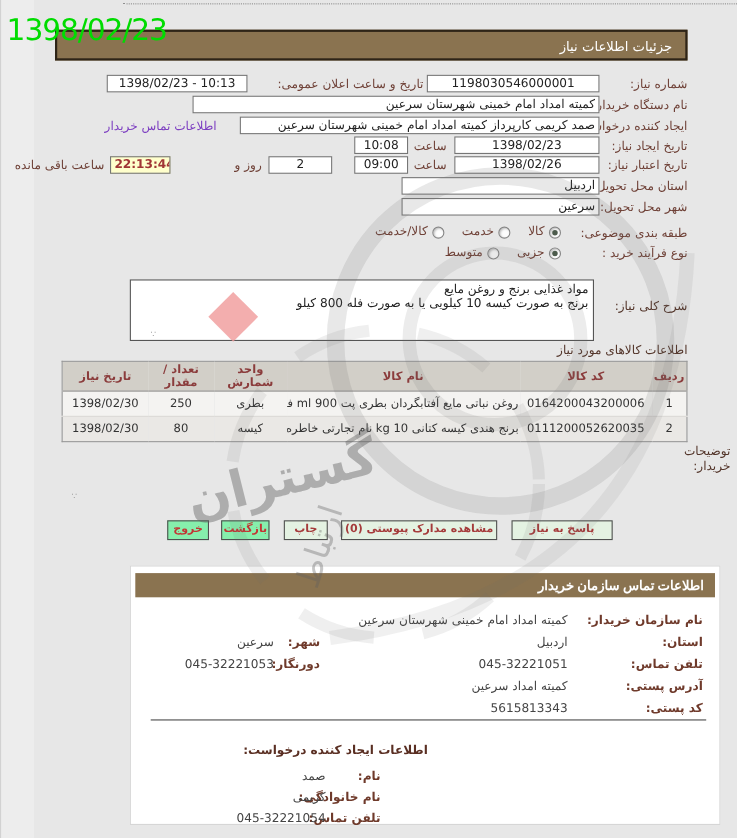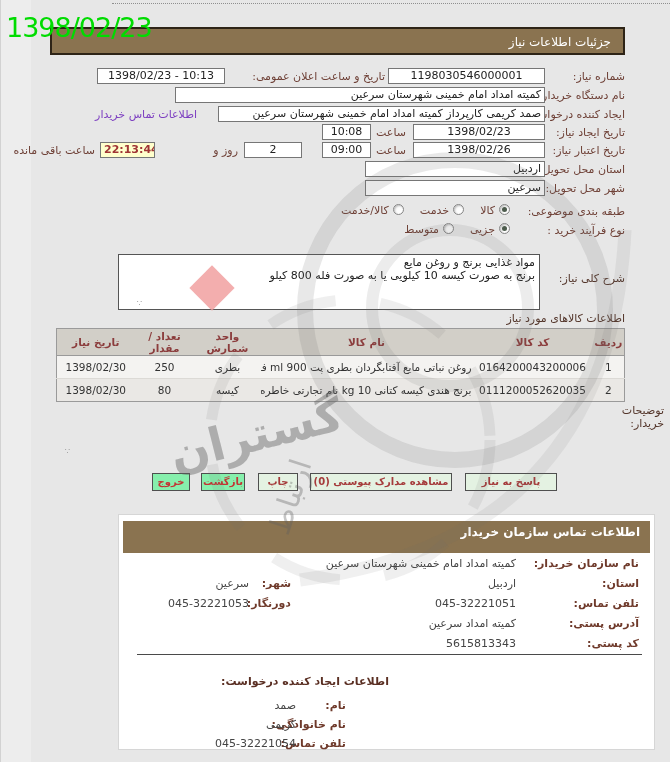--- a/index.html
+++ b/index.html
@@ -16,21 +16,21 @@
   .row{position:absolute;left:0;right:0;height:18px;}
   .lbl{position:absolute;white-space:nowrap;font-size:11px;color:#6f4137;top:2px;}
   .lbl.b{font-weight:normal;color:#53352a;}
   .ibox{position:absolute;background:#fff;border:1px solid #767676;height:16px;box-sizing:border-box;
         font-size:11px;line-height:14px;padding:0 3px;overflow:hidden;white-space:nowrap;color:#222;}
   .ibox.center{text-align:center;direction:ltr;}
   .ibox.rtl{text-align:right;}
   .hl{background:#ffffcc;color:#a03535;font-weight:bold;}
   .link{position:absolute;white-space:nowrap;font-size:11px;color:#7d3fc1;top:2px;cursor:pointer;}
   .opts{position:absolute;display:flex;direction:rtl;gap:16px;top:1px;}
-  .opt{display:flex;align-items:flex-start;gap:4px;}
+  .opt{display:flex;align-items:flex-end;gap:4px;}
   .radio{width:11px;height:11px;border-radius:50%;background:#fdfdfd;border:1px solid #858585;box-sizing:border-box;
          box-shadow:inset 1px 1px 2px rgba(0,0,0,.25);}
   .radio.on{position:relative;}
   .radio.on::after{content:"";position:absolute;left:2px;top:2px;width:5px;height:5px;border-radius:50%;background:#4c5b4c;}
   .olabel{font-size:11px;color:#6f4137;}
   .tarea{position:absolute;background:#fff;border:1px solid #555;box-sizing:border-box;font-size:11px;color:#222;
          padding:1px 4px;white-space:pre-line;line-height:13px;overflow:hidden;}
   .grip{position:absolute;left:2px;bottom:1px;font-size:8px;color:#999;line-height:8px;}
   
   .tblwrap{position:absolute;right:45px;top:328px;width:568px;}
@@ -40,22 +40,22 @@
   tr.r1 td{background:#f4f3f1;}
   tr.r2 td{background:#eae8e5;border-top:1px solid #dcdad6;}
   td.ltr{direction:ltr;}
   
   .btn{position:absolute;top:473px;height:18px;border:1px solid #4f4f4f;box-sizing:border-box;font-size:10px;font-weight:bold;
        text-align:center;line-height:16px;cursor:pointer;overflow:hidden;white-space:nowrap;}
   .btn.green{background:#e4f2e2;color:#a53b3b;}
   .btn.pink{background:#86efac;color:#c33434;}
   
   .card{position:absolute;left:118px;top:514px;width:537px;height:236px;background:#fff;border:1px solid #d6d6d6;box-sizing:border-box;}
-  .cardbar{position:absolute;left:4px;right:4px;top:6px;height:32px;background:#8a7350;color:#fff;font-size:12px;font-weight:bold;
-           line-height:22px;padding-right:10px;box-sizing:border-box;}
+  .cardbar{position:absolute;left:4px;right:4px;top:6px;height:22px;background:#8a7350;color:#fff;font-size:12px;font-weight:bold;
+           line-height:22px;padding-right:10px;box-sizing:border-box;font-family:Liberation Serif, serif;}
   .clbl{position:absolute;white-space:nowrap;font-size:11px;font-weight:bold;color:#6f3a2b;text-align:right;}
   .cval{position:absolute;white-space:nowrap;font-size:11px;color:#444;}
   .cval.num{direction:ltr;}
   .cdivider{position:absolute;left:18px;right:12px;top:139px;border-top:1px solid #4a4a4a;}
   .ctitle{position:absolute;right:265px;top:160px;font-size:11px;font-weight:bold;color:#5a2f23;white-space:nowrap;}
   
   .wm{position:absolute;inset:0;z-index:20;pointer-events:none;}
 </style>
 </head>
 <body>

